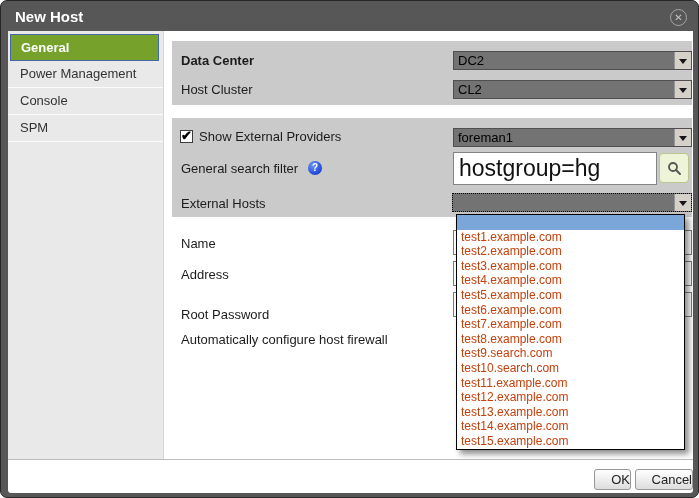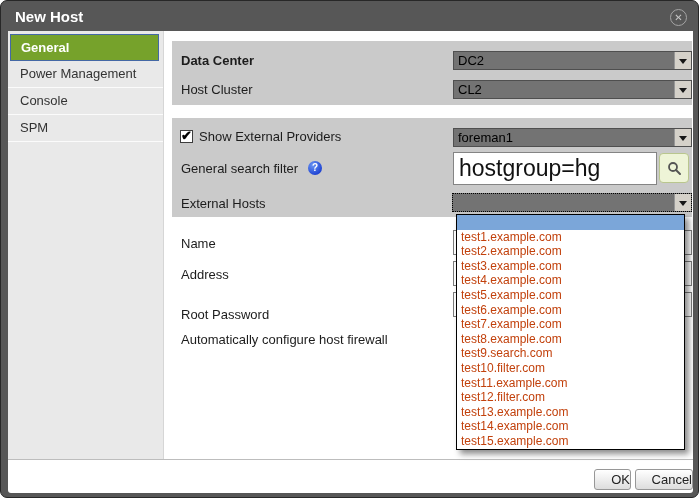--- a/index.html
+++ b/index.html
@@ -161,23 +161,23 @@
       <div class="dd-row selected"></div>
       <div class="dd-row">test1.example.com</div>
       <div class="dd-row">test2.example.com</div>
       <div class="dd-row">test3.example.com</div>
       <div class="dd-row">test4.example.com</div>
       <div class="dd-row">test5.example.com</div>
       <div class="dd-row">test6.example.com</div>
       <div class="dd-row">test7.example.com</div>
       <div class="dd-row">test8.example.com</div>
       <div class="dd-row">test9.search.com</div>
-      <div class="dd-row">test10.filter.com</div>
+      <div class="dd-row">test10.search.com</div>
       <div class="dd-row">test11.example.com</div>
-      <div class="dd-row">test12.filter.com</div>
+      <div class="dd-row">test12.example.com</div>
       <div class="dd-row">test13.example.com</div>
       <div class="dd-row">test14.example.com</div>
       <div class="dd-row">test15.example.com</div>
     </div>
 
     <div class="footer-sep"></div>
     <div class="btn btn-ok">OK</div>
     <div class="btn btn-cancel">Cancel</div>
 
   </div>

